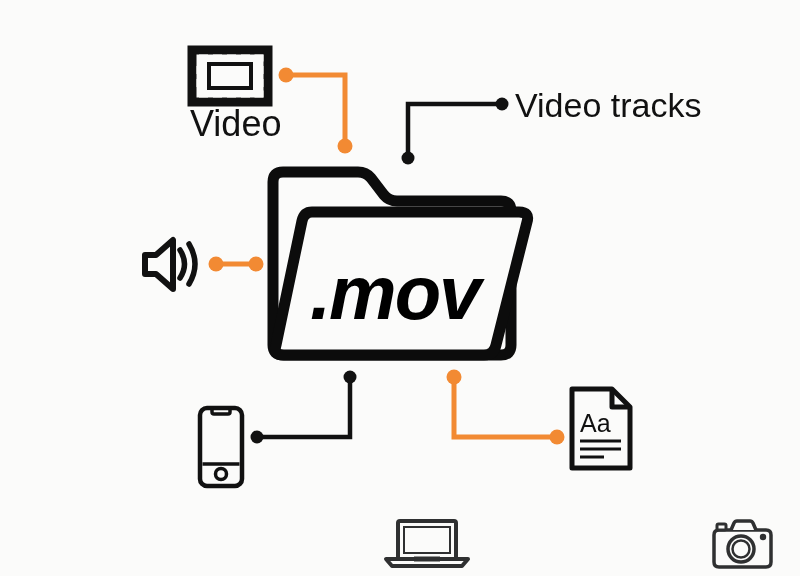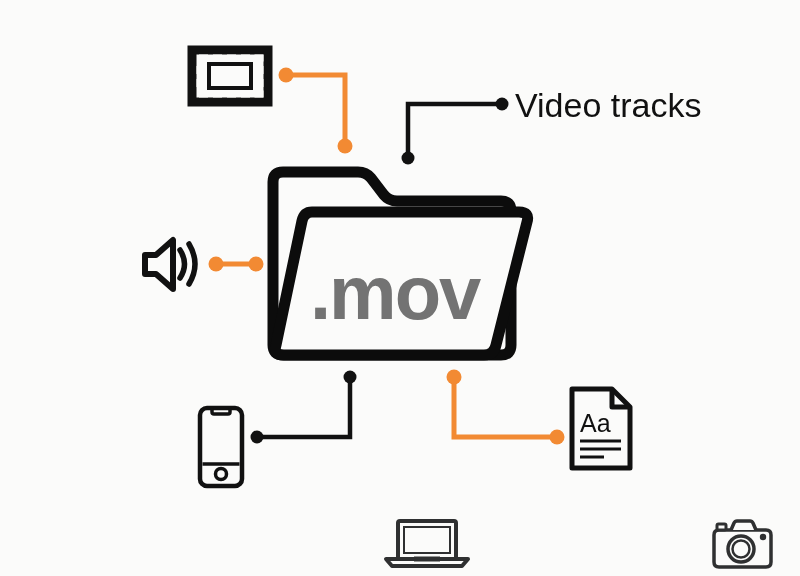--- a/index.html
+++ b/index.html
@@ -42,23 +42,24 @@
     top: 88px;
     font-size: 34px;
     letter-spacing: 0px;
   }
   #label-mov {
     position: absolute;
     left: 310px;
     top: 255px;
     font-size: 76px;
     font-weight: bold;
-    color: #737373;
+    color: #000000;
     letter-spacing: -2px;
     line-height: 1;
+    font-style: italic;
   }
 </style>
 </head>
 <body>
 
 <div id="stage">
   <svg width="800" height="576" viewBox="0 0 800 576" xmlns="http://www.w3.org/2000/svg">
 
     <g>
       <path d="M 286 75 L 345 75 L 345 145" fill="none" stroke="#f28a33" stroke-width="5" stroke-linecap="butt" stroke-linejoin="miter"></path>
@@ -176,17 +177,18 @@
       <path d="M 714 535 Q 714 530 719 530 L 766 530 Q 771 530 771 535 L 771 562 Q 771 567 766 567 L 719 567 Q 714 567 714 562 Z" fill="#fbfbfa" stroke="#2f3031" stroke-width="3.5" stroke-linejoin="round"></path>
       <path d="M 731 530 L 734 523 Q 735 521 737 521 L 750 521 Q 752 521 753 523 L 756 530" fill="#fbfbfa" stroke="#2f3031" stroke-width="3.5" stroke-linejoin="round"></path>
       <rect x="717" y="524" width="9" height="6" rx="1.5" ry="1.5" fill="#fbfbfa" stroke="#2f3031" stroke-width="3"></rect>
       <circle cx="741" cy="549" r="13" fill="#fbfbfa" stroke="#2f3031" stroke-width="3.5"></circle>
       <circle cx="741" cy="549" r="8.5" fill="#fbfbfa" stroke="#2f3031" stroke-width="2.5"></circle>
       <circle cx="763" cy="537" r="3.2" fill="#2f3031"></circle>
     </g>
 
   </svg>
 
+  <div class="lbl" id="label-video">Video</div>
 
   <div class="lbl" id="label-text-tracks">Video tracks</div>
 
   <div id="label-mov">.mov</div>
 </div>
 
 </body></html>

